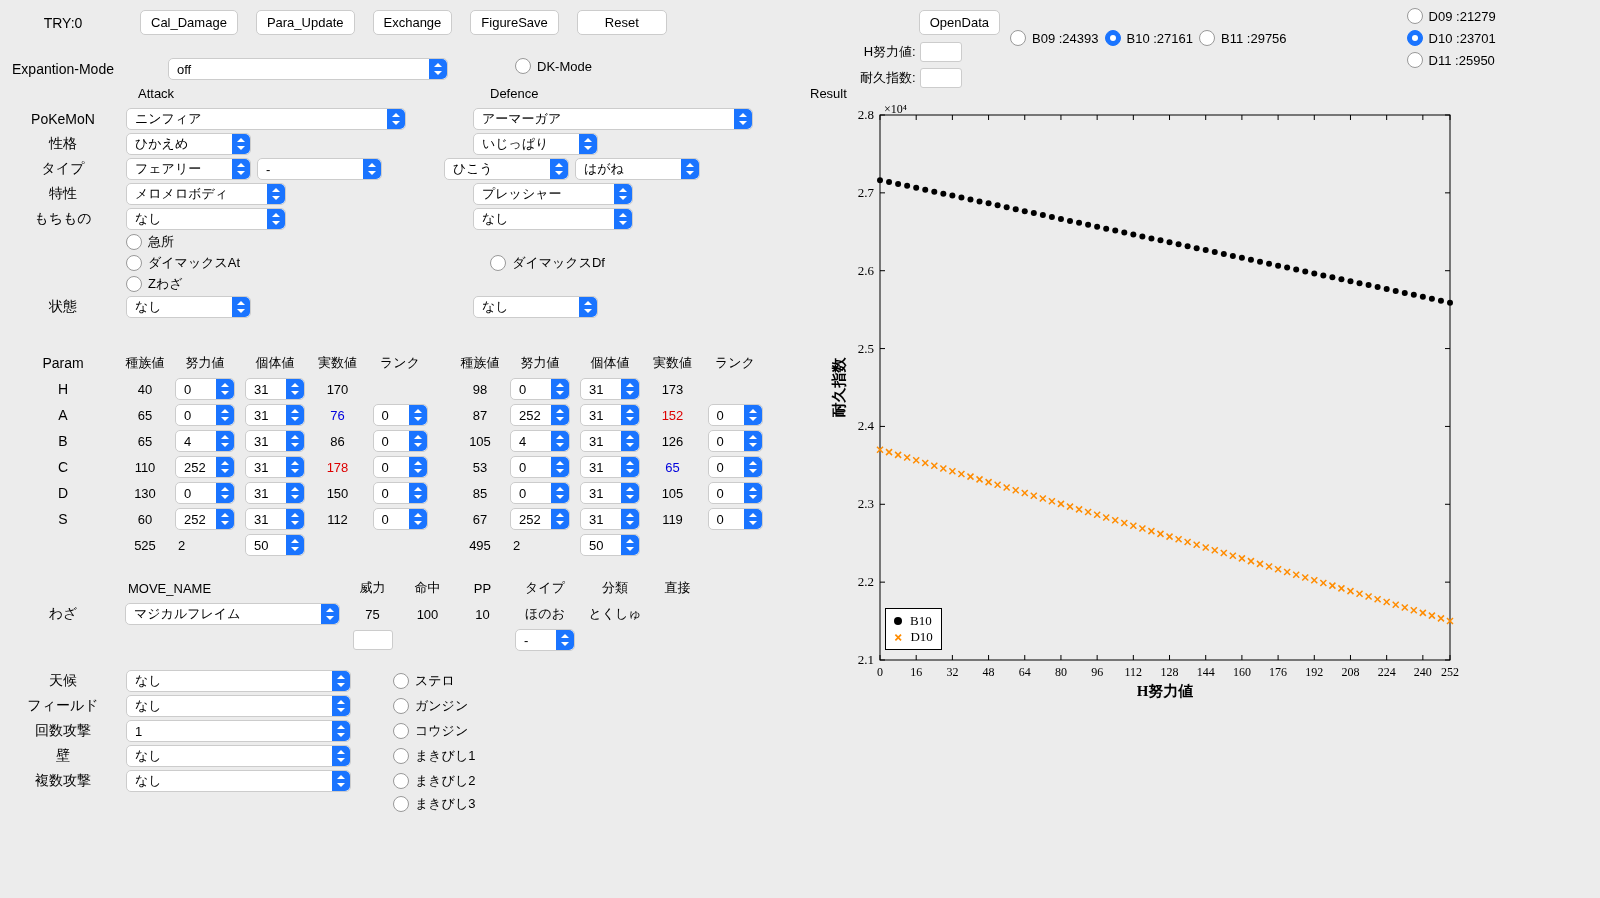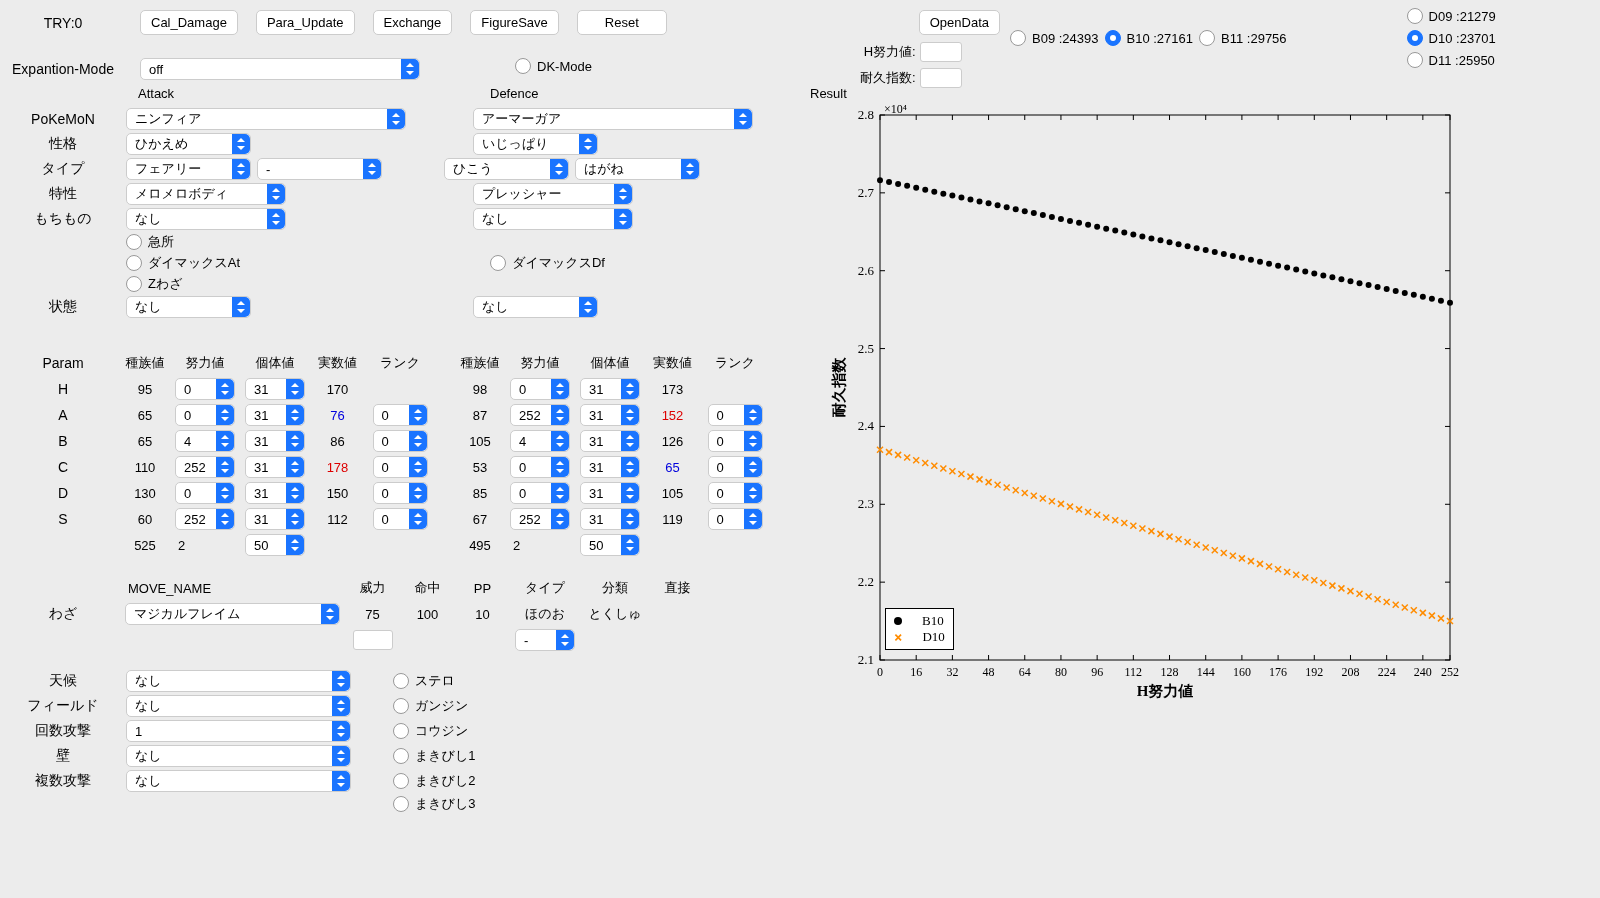--- a/index.html
+++ b/index.html
@@ -126,21 +126,21 @@
   .legend-box {
     position: absolute;
     left: 55px;
     bottom: 50px;
     border: 1px solid #000;
     background: #fff;
     padding: 4px 8px;
     font-size: 13px;
     font-family: serif;
   }
-  .legend-row { display: flex; align-items: center; gap: 20px; }
+  .legend-row { display: flex; align-items: center; gap: 8px; }
   .mk-circle { width:8px;height:8px;border-radius:50%;background:#000;display:inline-block; }
   .mk-x { color:#ff8c00; font-weight:bold; font-family:monospace; font-size:14px; line-height:8px; }
 </style>
 </head>
 <body>
 
 <div style="position:absolute; left:0; top:10px; display:flex; align-items:center;">
   <div class="col-label">TRY:0</div>
   <div style="display:flex; gap:18px; margin-left:20px;">
     <button class="btn">Cal_Damage</button>
@@ -190,21 +190,21 @@
       <span class="lbl">H努力値:</span>
       <input class="txt-input" style="">
     </div>
   <div style="display:flex;align-items:center;gap:4px;">
       <span class="lbl">耐久指数:</span>
       <input class="txt-input" style="">
     </div>
 </div>
 <div style="position:absolute; left:810px; top:86px;" class="lbl">Result</div>
 
-<div style="position:absolute; left:0; top:58px; display:flex; align-items:center;">
+<div style="position:absolute; left:0; top:58px; display:flex; align-items:center;gap:28px;">
   <div class="col-label">Expantion-Mode</div>
   <div class="select" style="width:280px;margin-left:20px;">
       <span>off</span>
       <span class="arrow-down"></span>
     </div>
 </div>
 <div style="position:absolute; left:515px; top:58px;">
   <label class="radio">
       <span class="radio-dot"></span>
       <span>DK-Mode</span>
@@ -341,21 +341,21 @@
     <div style="width:20px"></div>
     <div class="w50">種族値</div>
     <div class="w70">努力値</div>
     <div class="w70">個体値</div>
     <div class="w55">実数値</div>
     <div class="w70">ランク</div>
   </div>
   <div id="param-rows">
       <div class="param-row">
         <div class="col-label">H</div>
-        <div class="w50">95</div>
+        <div class="w50">40</div>
         <div class="w70"><div class="select" style="width:60px">
             <span>0</span>
             <span class="arrow-down"></span>
           </div></div>
         <div class="w70"><div class="select" style="width:60px">
             <span>31</span>
             <span class="arrow-down"></span>
           </div></div>
         <div class="w55 ">170</div>
         <div class="w70"></div>

